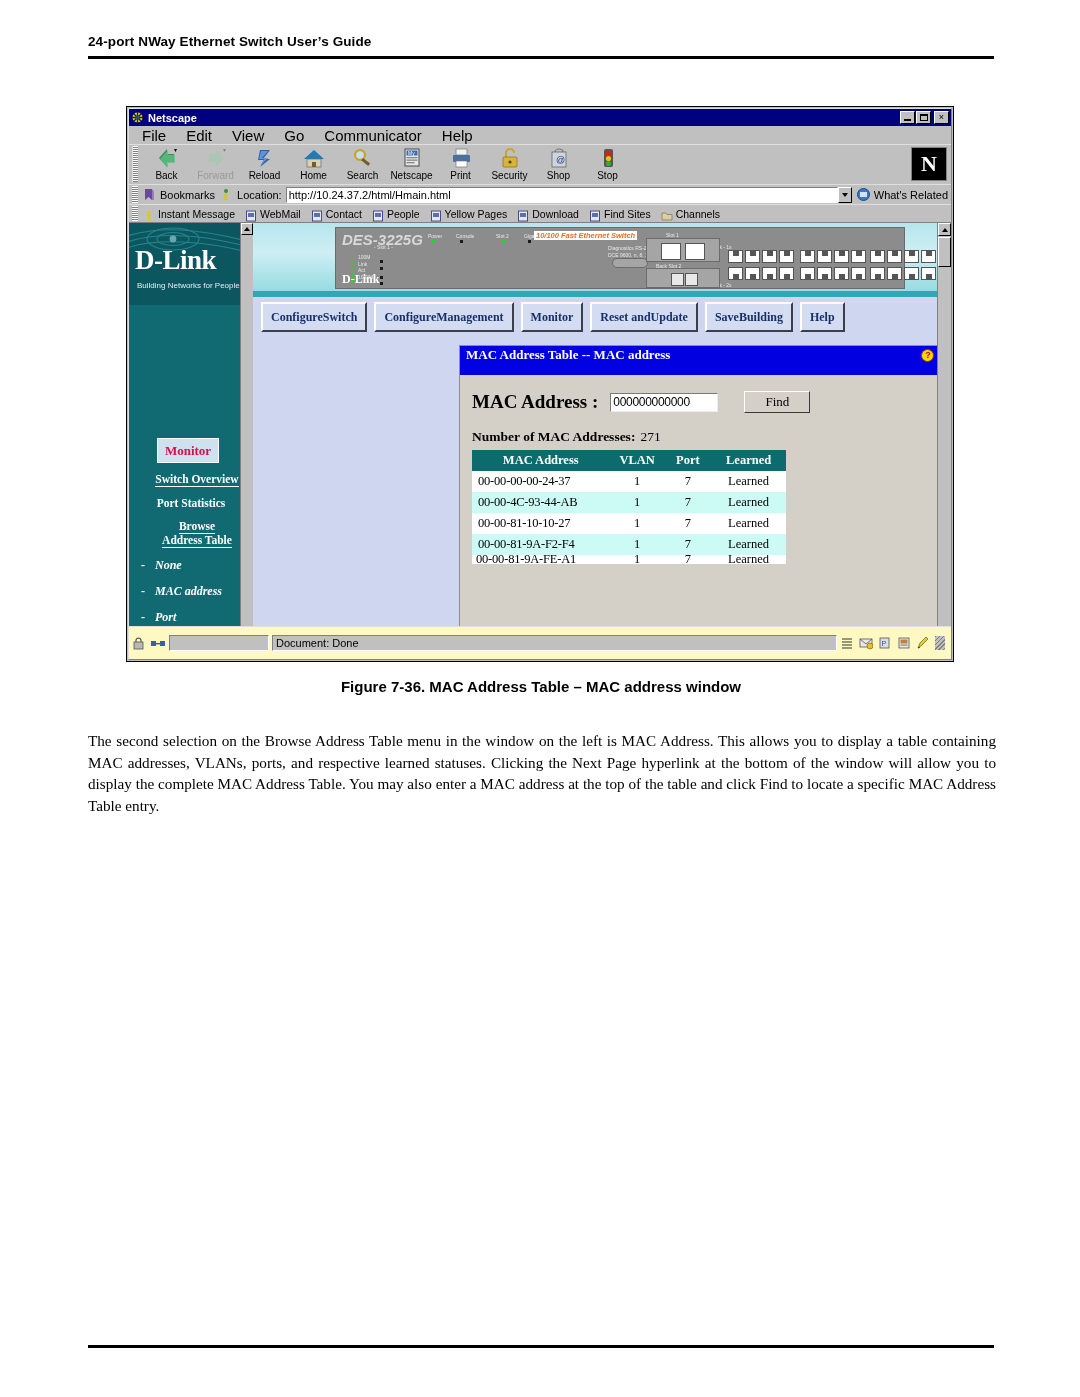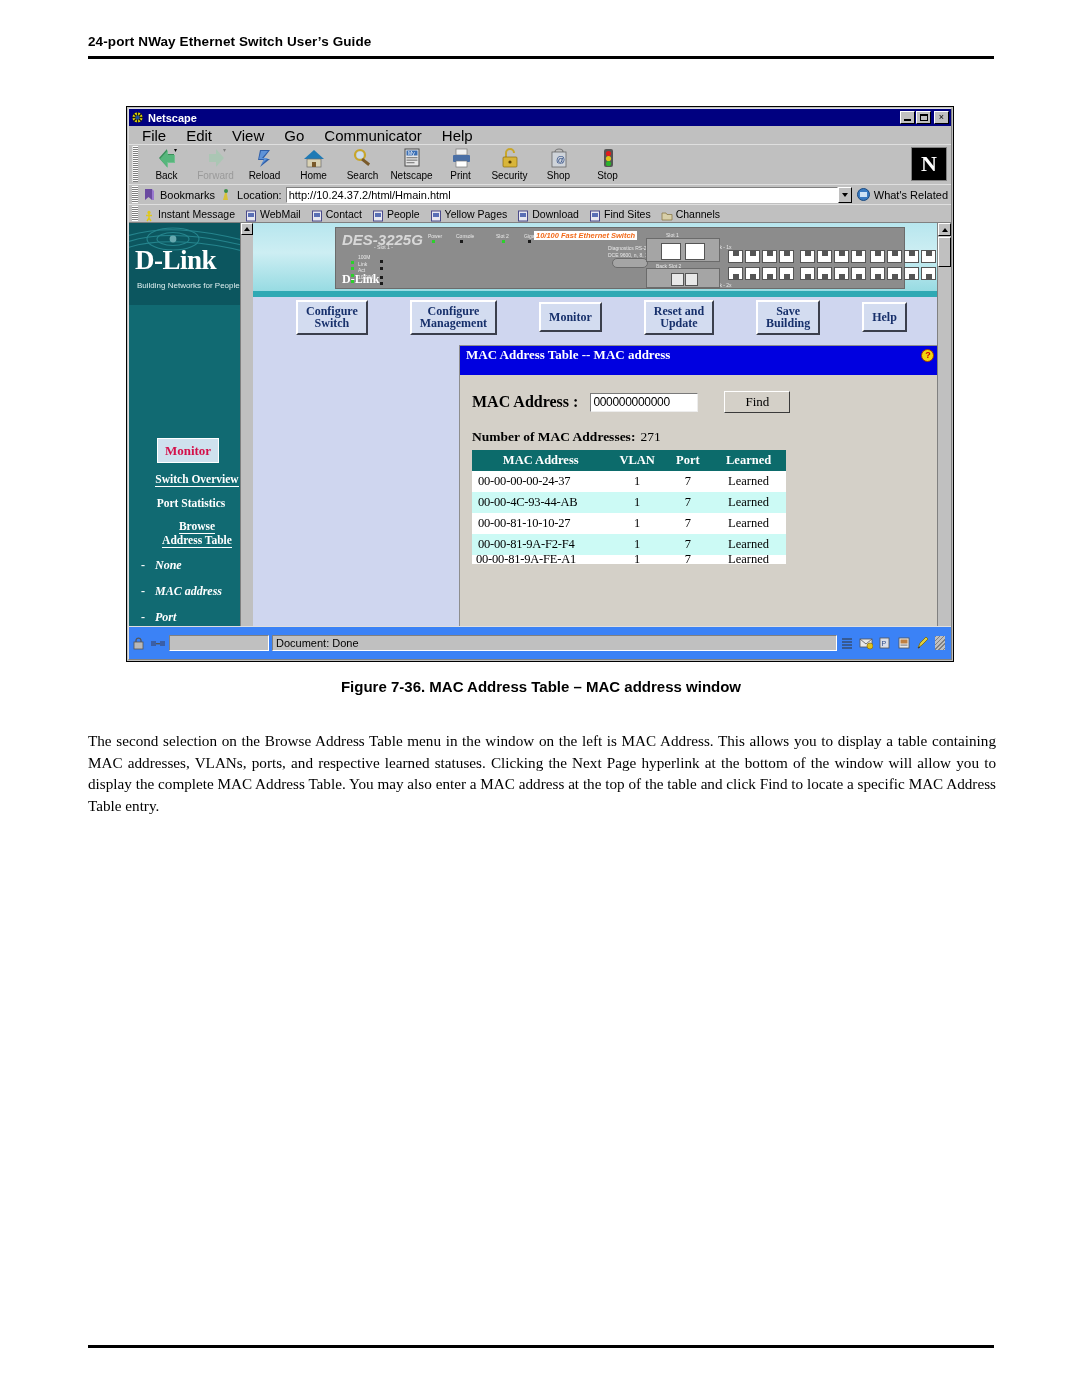--- a/index.html
+++ b/index.html
@@ -261,23 +261,23 @@
   .btnbar{
     position:absolute;left:0;top:74px;right:0;height:40px;
     background:#cfd6ef;
     display:flex;align-items:center;padding-left:8px;gap:7px;
   }
   .navbtn{
     background:#d3dcf0;border:2px outset #e8eefb;box-sizing:border-box;
     border-top-color:#ffffff;border-left-color:#ffffff;
     border-right-color:#7d86a0;border-bottom-color:#7d86a0;
     padding:3px 8px;min-height:30px;
-    display:flex;flex-direction:column;align-items:center;justify-content:center;
+    display:flex;flex-direction:row;align-items:center;justify-content:center;
     font-family:"Liberation Serif",serif;font-weight:bold;font-size:12px;
-    color:#17306b;line-height:12.5px;text-align:center;cursor:default;margin-left:35px;
+    color:#17306b;line-height:12.5px;text-align:center;cursor:default;
   }
 
   .panel{
     position:absolute;left:206px;top:122px;width:500px;bottom:0;
     background:#d4d0c8;border:1px solid #8e8e8e;box-sizing:border-box;
   }
   .panel-title{
     height:18px;background:#0000e0;display:flex;align-items:center;
     padding:0 3px 11px 6px;
   }
@@ -288,21 +288,21 @@
   .help-circle{
     width:13px;height:13px;border-radius:50%;background:#f2d70c;border:1px solid #a03a08;
     box-sizing:border-box;display:flex;align-items:center;justify-content:center;
   }
   .help-circle span{font-family:"Liberation Sans",sans-serif;font-size:9px;font-weight:bold;color:#c00;line-height:1;}
   .help-word{font-family:"Liberation Sans",sans-serif;font-size:9px;color:#fff;}
 
   .panel-body{padding:16px 0 0 12px;}
   .form-row{display:flex;align-items:center;margin-bottom:16px;}
   .form-lab{
-    font-family:"Liberation Serif",serif;font-weight:bold;font-size:16px;color:#000;
+    font-family:"Liberation Serif",serif;font-weight:bold;font-size:19px;color:#000;
     margin-right:12px;
   }
   .mac-input{
     width:108px;height:19px;background:#fff;border:1px solid #7a7a7a;
     border-right-color:#ededed;border-bottom-color:#ededed;box-sizing:border-box;
     font-family:"Liberation Sans",sans-serif;font-size:12px;color:#000;
     padding-left:2px;letter-spacing:-.3px;display:flex;align-items:center;
   }
   .find-btn{
     margin-left:26px;width:66px;height:22px;background:#d4d0c8;
@@ -339,21 +339,21 @@
   }
   .sb-arrow2{
     width:13px;height:13px;background:#c0c0c0;
     border:1px solid #fff;border-right-color:#000;border-bottom-color:#000;
     box-sizing:border-box;display:flex;align-items:center;justify-content:center;
   }
 
   
   .ns-status{
     position:absolute;left:2px;bottom:2px;right:2px;height:20px;
-    background:#3b82f6;display:flex;align-items:center;gap:3px;padding:16px 2px;
+    background:#fef9c3;display:flex;align-items:center;gap:3px;padding:16px 2px;
     border-top:1px solid #dfdfdf;box-sizing:border-box;
   }
   .st-ico{width:16px;height:15px;flex:none;}
   .st-box{
     height:16px;background:#c0c0c0;box-sizing:border-box;
     border:1px solid #808080;border-right-color:#fff;border-bottom-color:#fff;
   }
   .st-prog{width:100px;}
   .st-text{
     flex:1;display:flex;align-items:center;padding-left:3px;

